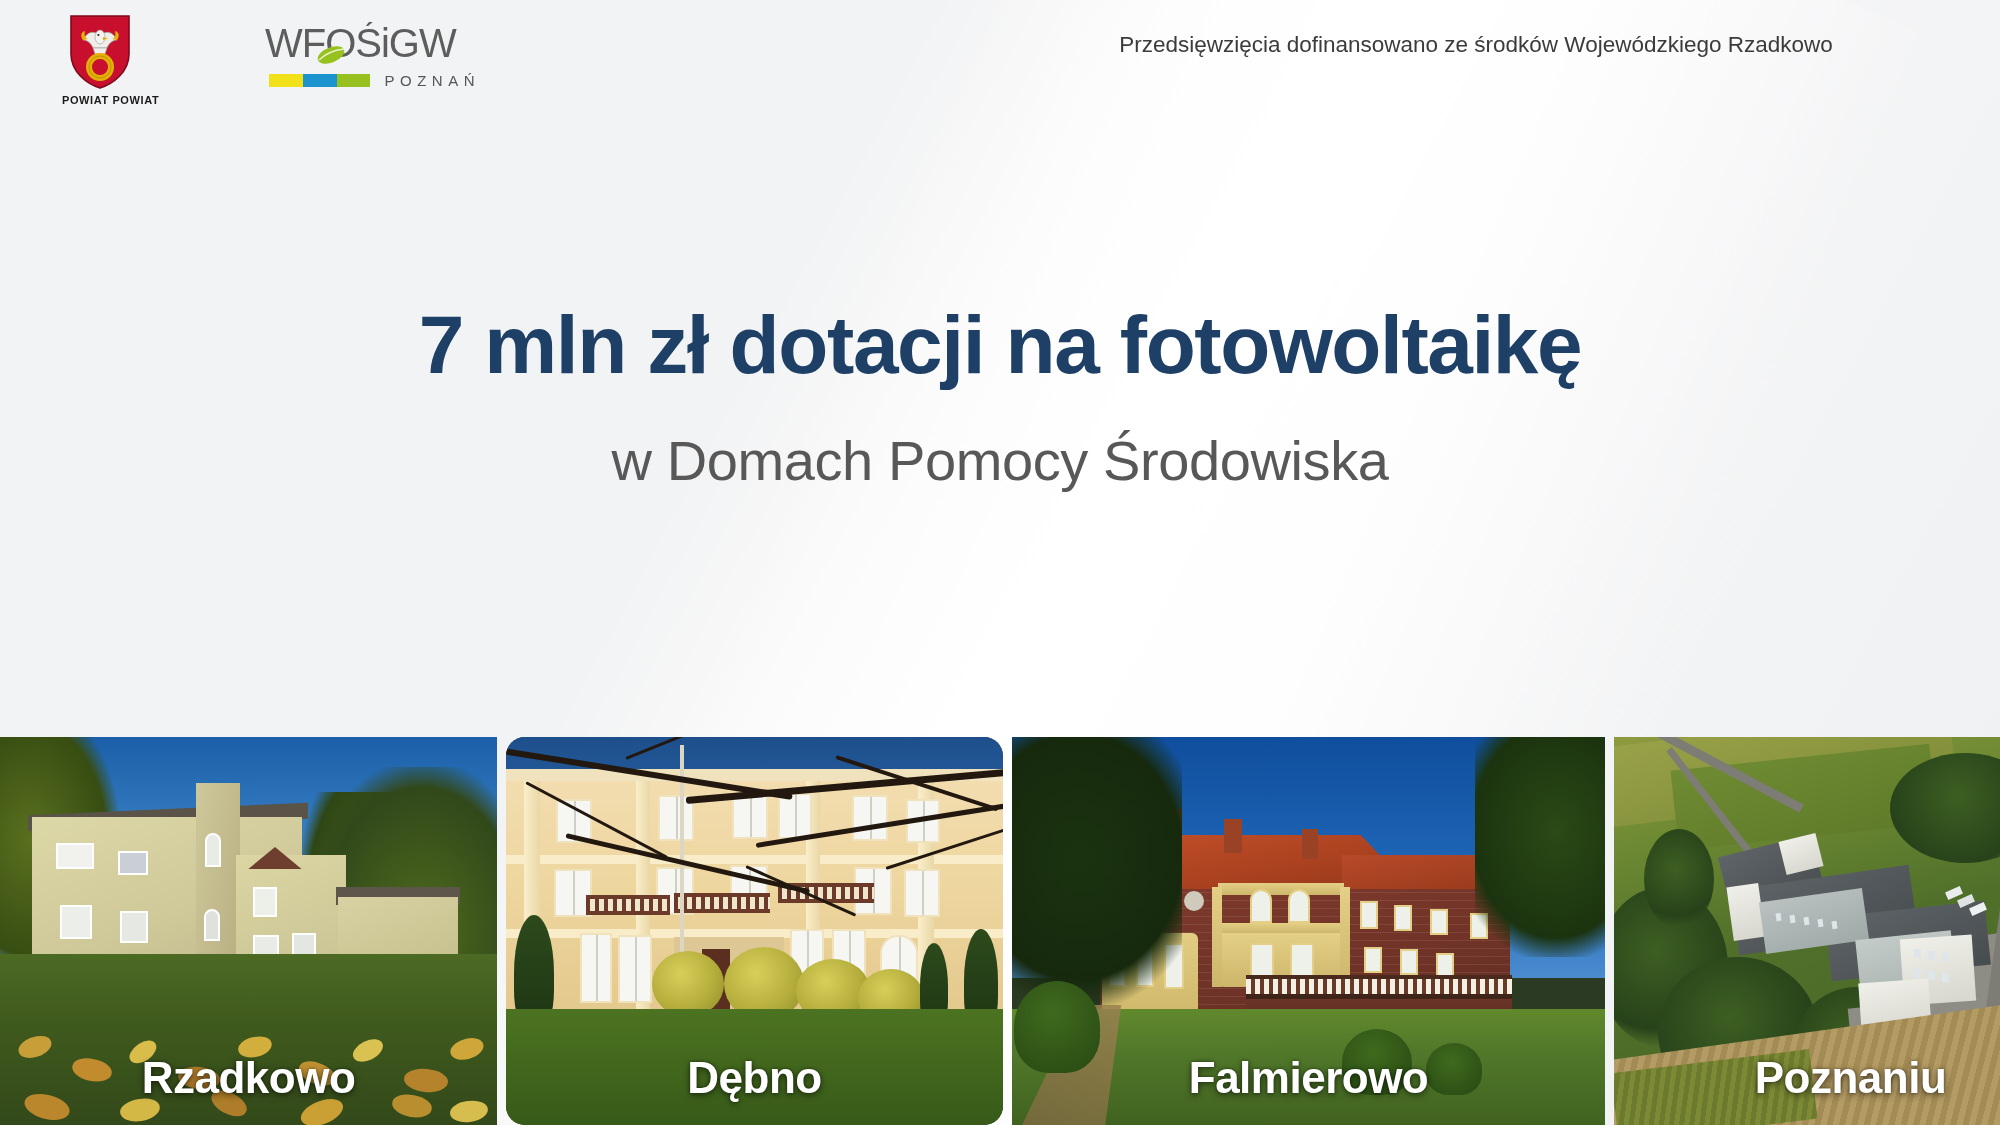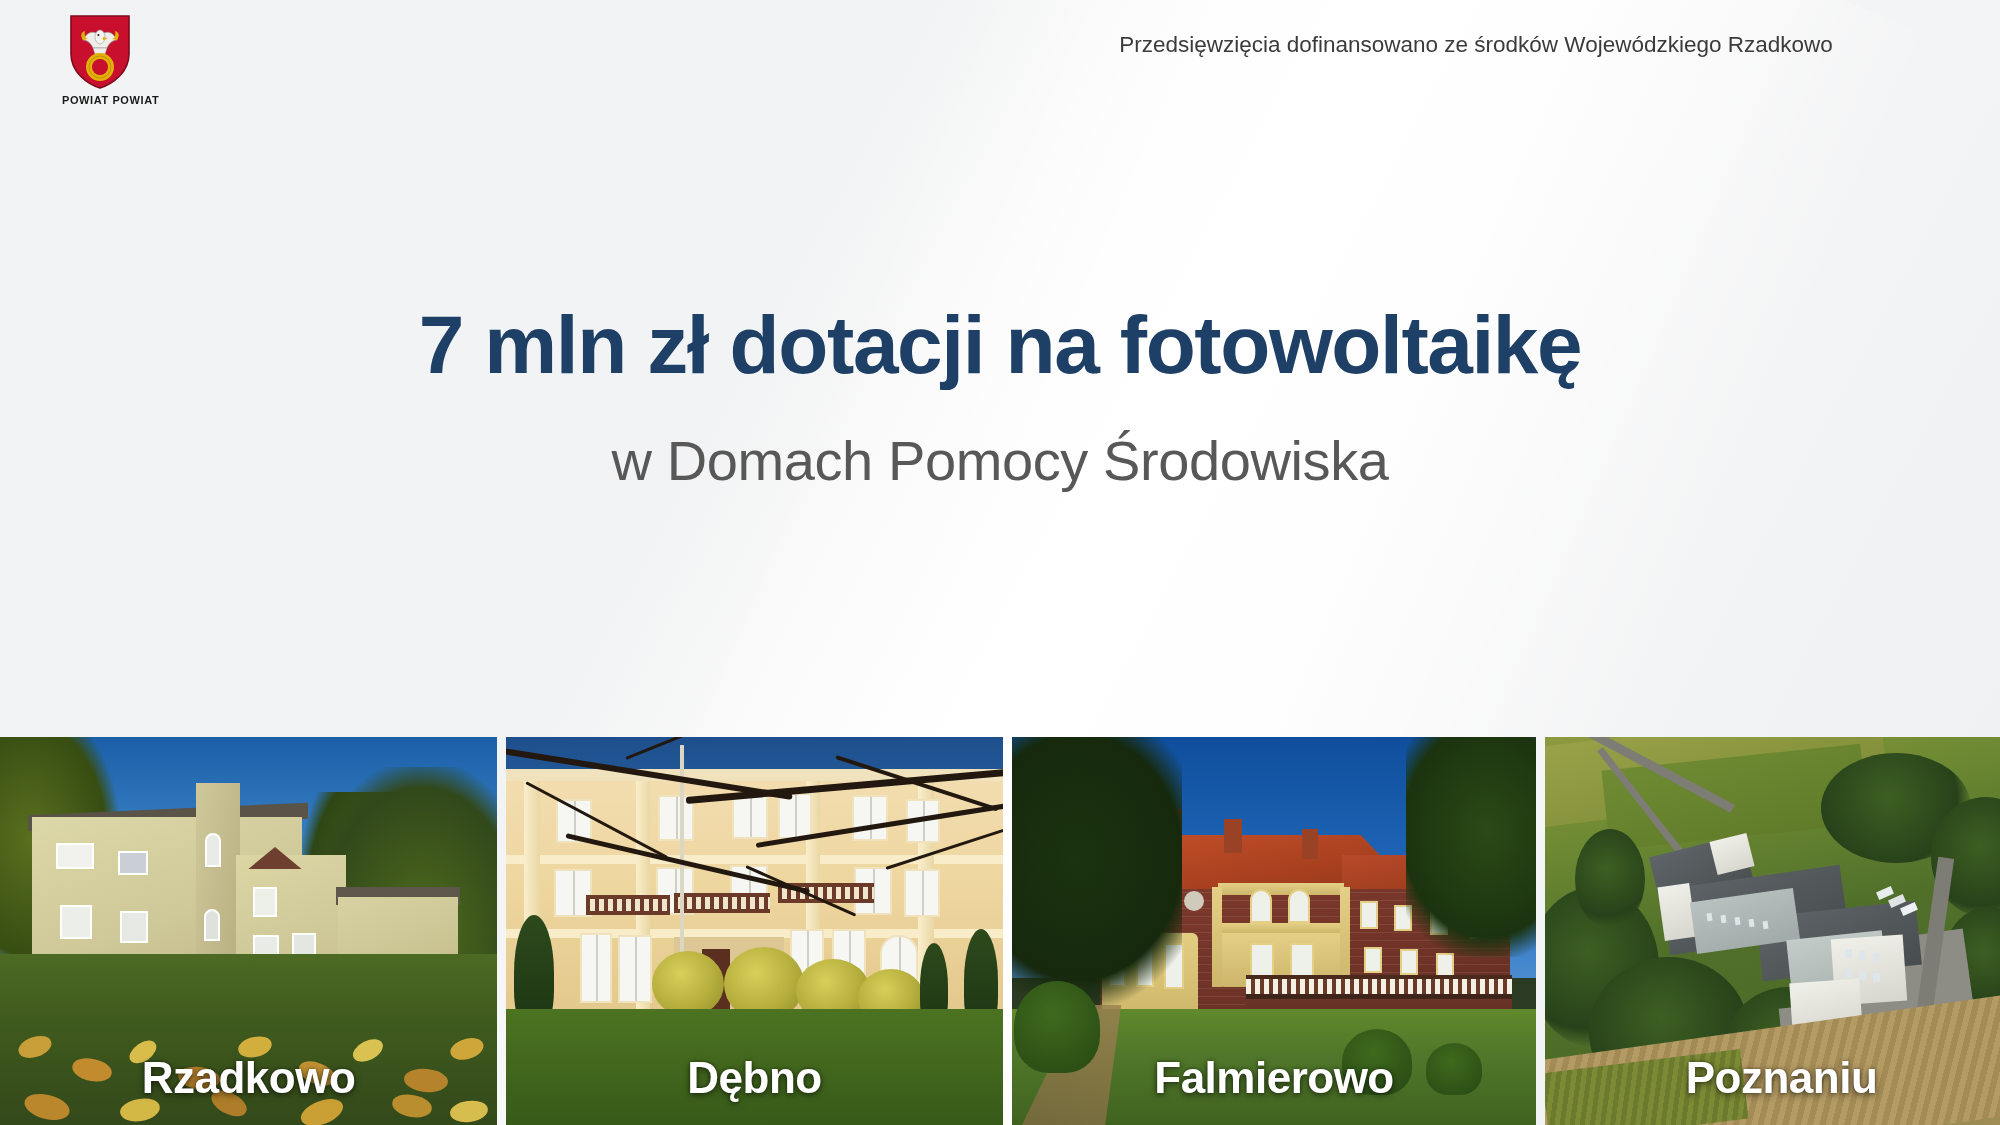--- a/index.html
+++ b/index.html
@@ -69,22 +69,22 @@
   
   .strip {
     position:absolute; left:0; top:737px; width:2000px; height:388px;
     display:flex; gap:9px;
   }
   .card {
     position:relative; overflow:hidden; flex:0 0 auto;
     height:388px; background:#2b3a22;
   }
   .card.c1 { width:497px; }
-  .card.c2 { width:497px; }
-  .card.c3 { width:524px; }
+  .card.c2 { width:497px;border-radius:19px; }
+  .card.c3 { width:593px; }
   .card.c4 { width:473px; }
   .card .scene { position:absolute; inset:0; }
   .caption {
     position:absolute; left:0; right:0; bottom:22px;
     text-align:center;
     color:#ffffff; font-size:44px; font-weight:700;
     letter-spacing:-.5px;
     text-shadow:0 2px 7px rgba(0,0,0,.55), 0 0 3px rgba(0,0,0,.4);
   }
 
@@ -210,20 +210,33 @@
         <circle cx="29.4" cy="21" r="1.1" fill="#2a2a2a"></circle>
         <path d="M34 23 l5 1.6 -5 1.6 z" fill="#e2b007"></path>
         <path d="M24 34 h14 l-2 6 h-10 z" fill="#efeeea" stroke="#9a9a92" stroke-width=".6"></path>
         <circle cx="31" cy="53" r="11" fill="none" stroke="#e2b007" stroke-width="6"></circle>
         <circle cx="31" cy="53" r="11" fill="none" stroke="#c79105" stroke-width="1"></circle>
         <circle cx="31" cy="53" r="7.5" fill="#c8102e"></circle>
       </svg>
       <div class="powiat-label">POWIAT POWIAT</div>
     </div>
 
+    <div class="logo-wfos">
+      <svg class="wfos-wordmark" viewBox="0 0 215 46">
+        <text x="0" y="35" font-family="Liberation Sans, sans-serif" font-size="40" fill="#5d5d5d" letter-spacing="-1">WFOŚiGW</text>
+        <ellipse cx="66" cy="33" rx="14" ry="7.5" fill="#97c11f" transform="rotate(-22 66 33)"></ellipse>
+        <path d="M54 38 C60 32 70 28 79 27" stroke="#ffffff" stroke-width="1.3" fill="none" opacity=".8"></path>
+      </svg>
+      <div class="wfos-row">
+        <span class="bar y"></span>
+        <span class="bar b"></span>
+        <span class="bar g"></span>
+        <span class="wfos-city">POZNAŃ</span>
+      </div>
+    </div>
 
     <div class="funding-note">
       <div>Przedsięwzięcia dofinansowano ze środków Wojewódzkiego Rzadkowo</div>
     </div>
   </div>
 
   <div class="hero">
     <h1 class="hero-title">7 mln zł dotacji na fotowoltaikę</h1>
     <div class="hero-sub">w Domach Pomocy Środowiska</div>
   </div>

